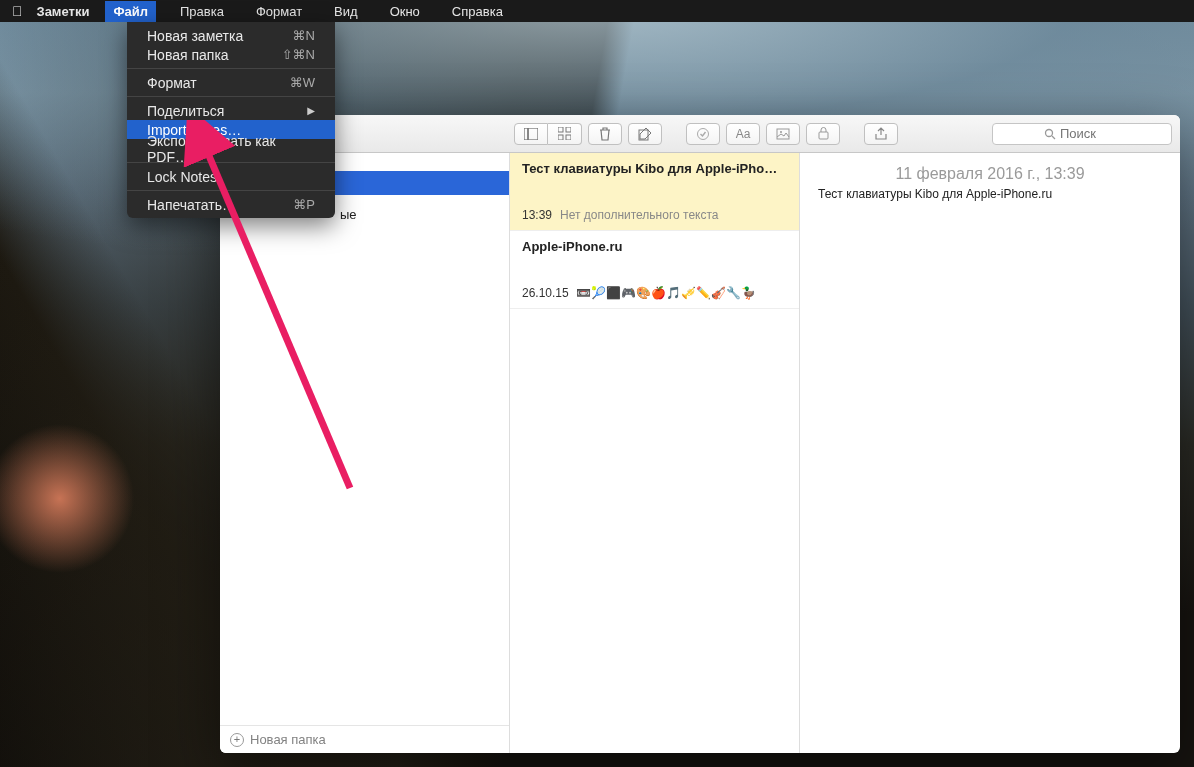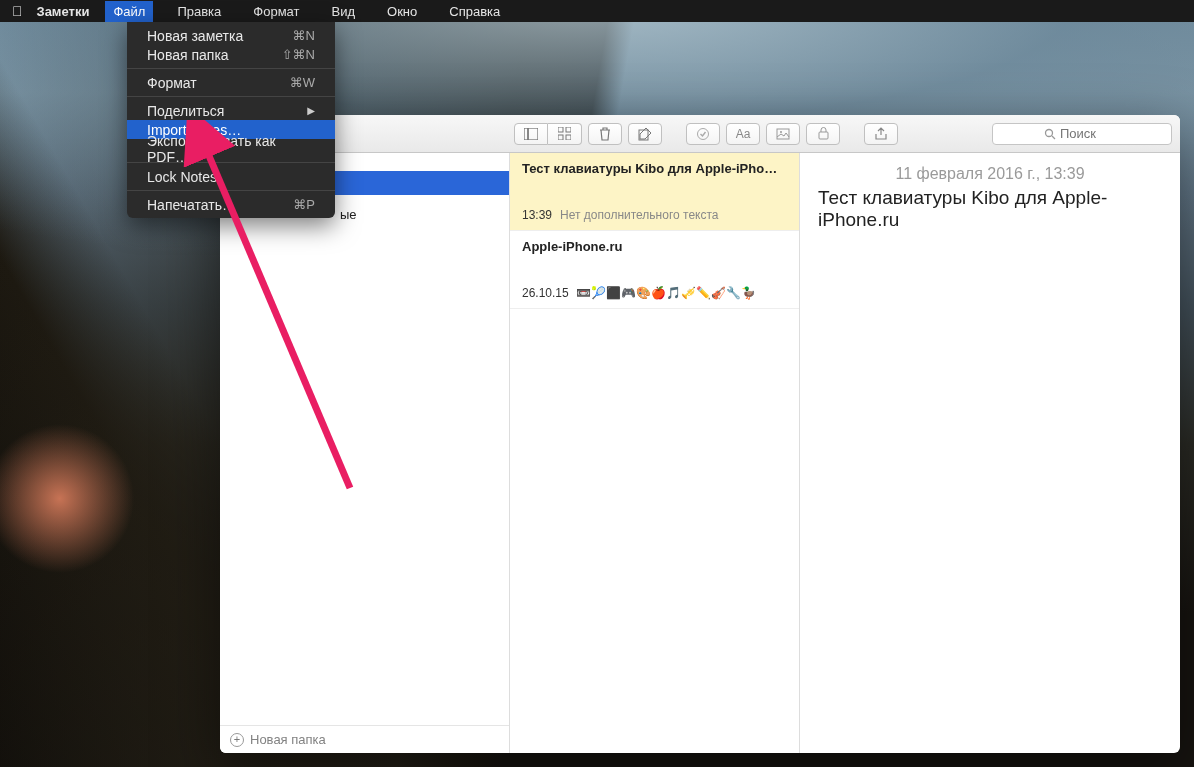--- a/index.html
+++ b/index.html
@@ -32,21 +32,21 @@
       color: #e5e5e5;
       display: flex;
       align-items: center;
       font-size: 13px;
       padding: 0 12px;
       z-index: 100;
     }
     .menubar .apple { font-size: 14px; margin-right: 14px; }
     .menubar .app-name { font-weight:700; margin-right: 16px;}
     .menubar .m-item { margin-right: 16px; padding: 3px 8px; border-radius:0; cursor: default;}
-    .menubar .m-item.active { background:#2262cc; color:#fff;}
+    .menubar .m-item.active { background:#2262cc; color:#fff;font-weight:bold;}
     
     .dropdown {
       position:absolute;
       top:22px; left: 127px;
       width: 208px;
       background: #2b2b2b;
       color:#e8e8e8;
       border-radius: 0 0 6px 6px;
       box-shadow: 0 8px 24px rgba(0,0,0,0.5);
       padding: 4px 0;
@@ -159,21 +159,21 @@
     .note-title { font-weight:700; font-size:13px; color:#222; white-space:nowrap; overflow:hidden; text-overflow:ellipsis;}
     .note-sub { font-size:12px; color:#555; display:flex; gap:8px;margin-top:32px;}
     .note-sub .time{ color:#333;}
     .note-sub .extra{ color:#888; white-space:nowrap; overflow:hidden; text-overflow:ellipsis;}
     .editor {
       flex:1;
       padding: 12px 18px;
       text-align:center;
     }
     .editor .date { color:#9a9a9a; font-size:16px; margin-bottom:4px;}
-    .editor .body { text-align:left; font-size:19px; color:#222;}
+    .editor .body { text-align:left; font-size:12px; color:#222;}
     .under-menu-text{
       position:absolute; top:207px; left:340px; color:#222; font-size:13px; z-index:60;
     }
     
     .annotation{ position:absolute; z-index:300; pointer-events:none;}
     svg { display:block;}
   </style>
 </head>
 <body>
 

